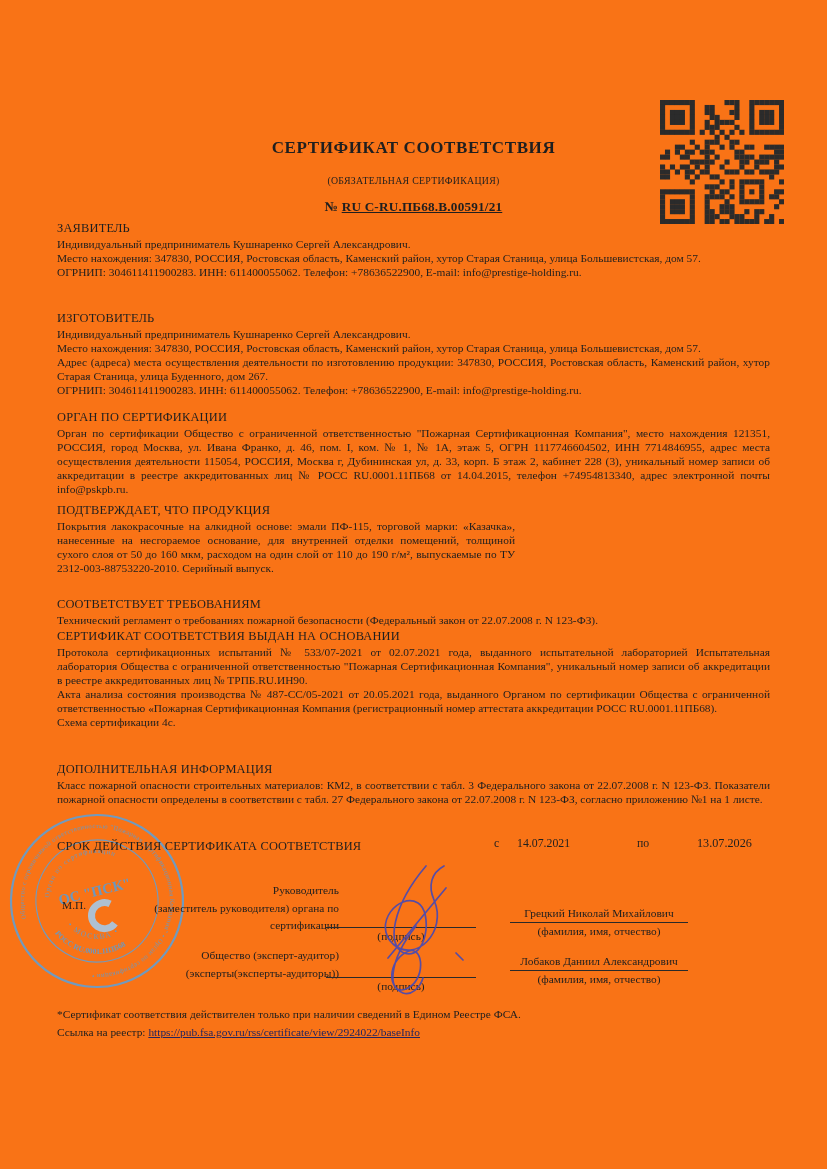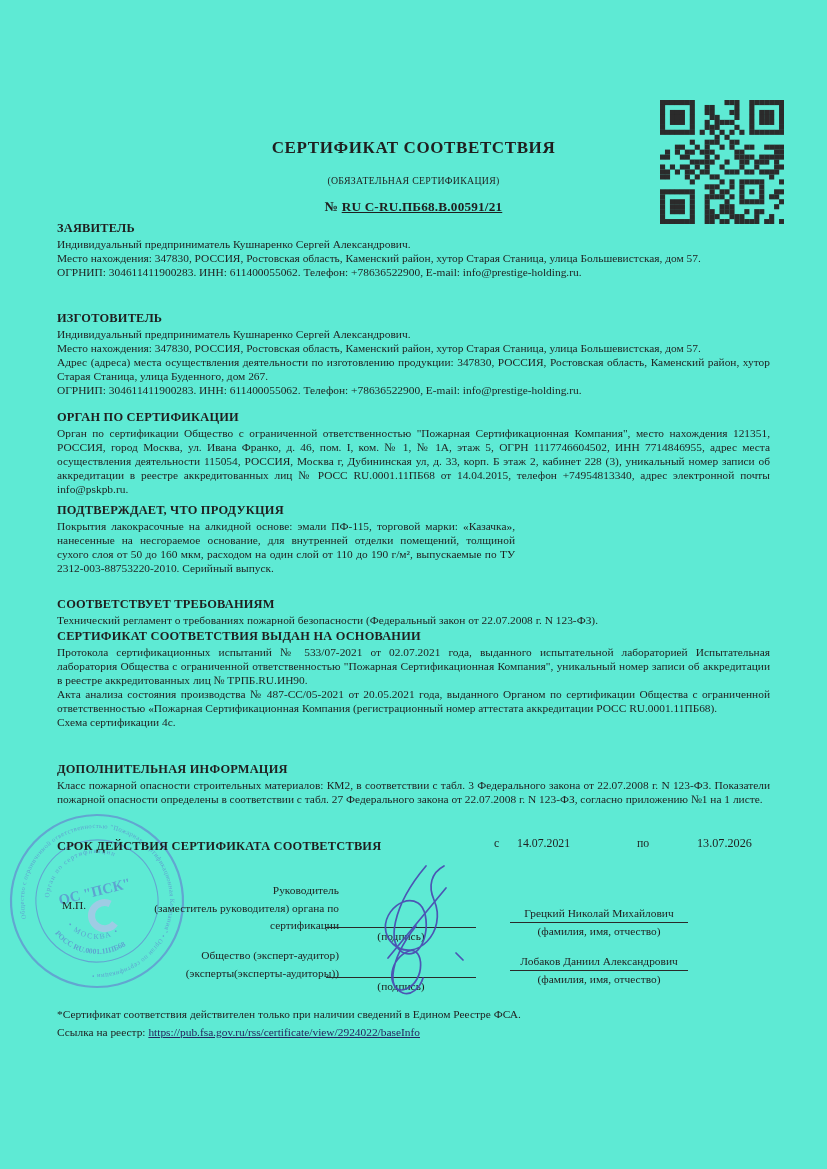--- a/index.html
+++ b/index.html
@@ -1,24 +1,24 @@
 <!DOCTYPE html>
 <html lang="ru"><head>
 <meta charset="utf-8">
 <style>
   html,body{margin:0;padding:0;background:#e8e8e8;}
   .page{
     position:relative; width:827px; height:1169px; margin:0 auto;
-    background:#5eead4; overflow:hidden;
+    background:#f97316; overflow:hidden;
     font-family:"Liberation Serif","DejaVu Serif",serif;
     color:#1f1f1f;
     -webkit-font-smoothing:antialiased;
   }
   .sec{position:absolute; left:57px; width:713px; z-index:2;}
-  .sec-h{font-size:12.4px; font-weight:bold; letter-spacing:.2px; margin:0 0 2px 0;}
+  .sec-h{font-size:12.4px; font-weight:normal; letter-spacing:.2px; margin:0 0 2px 0;}
   .ln,.para{font-size:11.4px; line-height:13.9px; margin:0; text-align:justify;}
   .header{position:absolute; left:57px; top:138px; width:713px; text-align:center; z-index:2;}
   .doc-title{font-size:17px; font-weight:bold; letter-spacing:.6px;}
   .doc-subtitle{font-size:9.8px; margin-top:17px; letter-spacing:.3px;}
   .doc-number{font-size:13.2px; font-weight:bold; margin-top:13px; letter-spacing:.2px;}
   .doc-number .u{text-decoration:underline;}
   .qr{position:absolute; left:660px; top:100px; width:124px; height:124px; z-index:2;}
   
   .product-desc{width:458px;}
   .code-block{position:absolute; left:478px; top:21px; width:235px; font-size:11.4px;}

